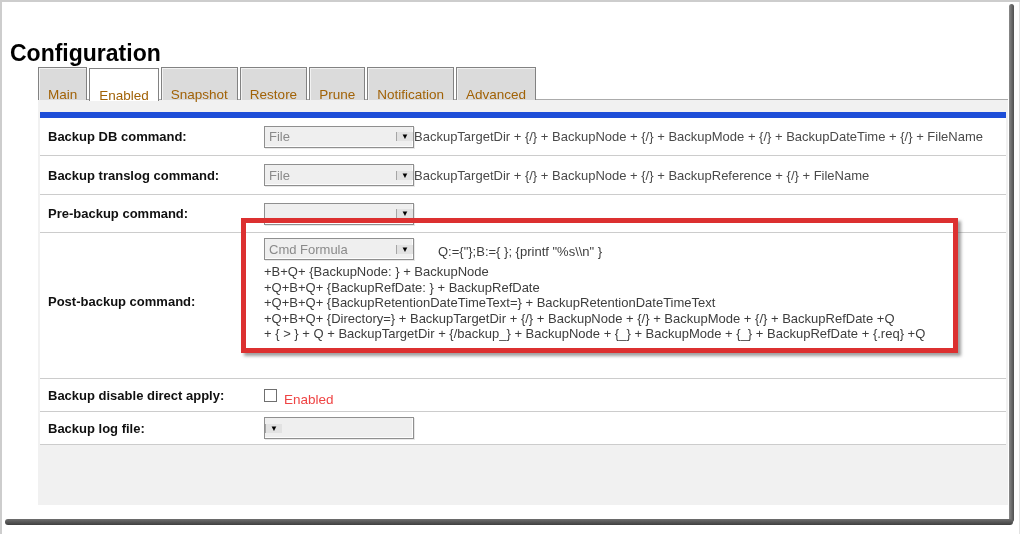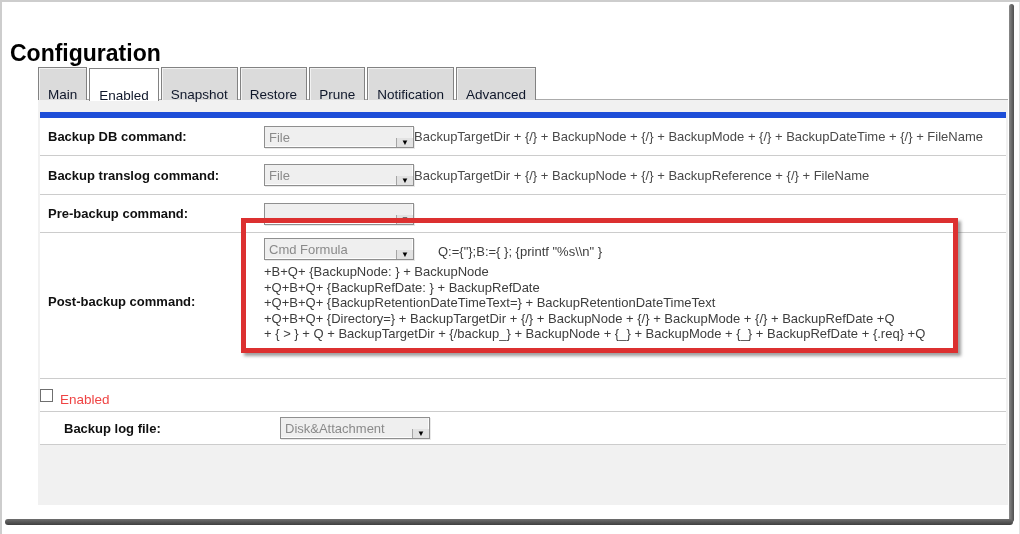--- a/index.html
+++ b/index.html
@@ -10,39 +10,39 @@
   
   .edge-right{position:absolute;top:4px;left:1009px;width:5px;height:518px;
               background:linear-gradient(to right,#8a8a8a,#4f4f4f);border-radius:3px;}
   .edge-bottom{position:absolute;left:5px;top:519px;width:1008px;height:6px;
                background:linear-gradient(to bottom,#6e6e6e,#3f3f3f);border-radius:3px;}
   .page-title{position:absolute;left:10px;top:16px;font-size:23px;font-weight:700;color:#000;margin-top:24px;}
 
   
   .tabs{position:absolute;left:38px;top:76px;height:24px;display:flex;align-items:flex-end;z-index:3;}
   .tab{height:23px;line-height:22px;padding:16px 9px;background:#dbdbdb;border:1px solid #828282;
-       border-bottom:none;margin-right:2px;font-size:13.5px;color:#0f172a;cursor:default;
+       border-bottom:none;margin-right:2px;font-size:13.5px;color:#a16207;cursor:default;
        box-shadow:inset 1px 1px 0 #f2f2f2;}
   .tab.active{background:#ffffff;height:25px;margin-bottom:-1px;box-shadow:none;position:relative;z-index:4;}
 
   
   .panel{position:absolute;left:38px;top:99px;width:970px;height:406px;background:#f1f1f1;
          border-top:1px solid #ababab;}
   .ftable{position:absolute;left:40px;top:112px;width:966px;background:#ffffff;border-top:6px solid #1d4ed8;}
   .frow{display:flex;align-items:center;border-bottom:1px solid #cccccc;background:#fff;}
   .frow .lbl{width:224px;padding-left:8px;font-weight:700;font-size:13px;color:#101010;flex-shrink:0;}
   .r1{height:38px;} .r2{height:39px;} .r3{height:38px;}
   .r4{height:146px;align-items:flex-start;}
   .r4 .lbl{padding-top:61px;}
-  .r5{height:33px;} .r6{height:33px;padding-left:16px;} .r7{height:26px;} .r8{height:25px;}
+  .r5{height:33px;} .r6{height:33px;} .r7{height:26px;} .r8{height:25px;}
 
   .val-text{font-size:13px;color:#4a4a4a;white-space:nowrap;}
 
   
-  .combo{width:150px;height:22px;display:flex;align-items:flex-end;background:#efefef;
+  .combo{width:150px;height:22px;display:flex;align-items:center;background:#efefef;
          border:1px solid #8f8f8f;box-shadow:inset -1px -1px 0 #fdfdfd, 1px 1px 0 #e8e8e8;flex-shrink:0;cursor:default;}
   .combo .ctext{flex:1;font-size:13px;color:#8a8a8a;padding:2px 4px;white-space:nowrap;overflow:hidden;}
   .combo .carrow{width:17px;background:#e2e2e2;border-left:1px solid #a5a5a5;display:flex;
                  align-items:center;justify-content:center;font-size:8px;color:#000;}
 
   
   .formula-wrap{padding-top:5px;}
   .formula-top{display:flex;align-items:flex-end;gap:10px;}
   .formula-line1{margin-left:14px;padding-bottom:1px;font-size:13px;color:#3d3d3d;white-space:nowrap;}
   .formula-lines{margin-top:4px;}
@@ -118,28 +118,28 @@
           <div>+B+Q+ {BackupNode: } + BackupNode</div>
           <div>+Q+B+Q+ {BackupRefDate: } + BackupRefDate</div>
           <div>+Q+B+Q+ {BackupRetentionDateTimeText=} + BackupRetentionDateTimeText</div>
           <div>+Q+B+Q+ {Directory=} + BackupTargetDir + {/} + BackupNode + {/} + BackupMode + {/} + BackupRefDate +Q</div>
           <div>+ { &gt; } + Q + BackupTargetDir + {/backup_} + BackupNode + {_} + BackupMode + {_} + BackupRefDate + {.req} +Q</div>
         </div>
       </div>
     </div>
 
     <div class="frow r5">
+      <div class="lbl">Backup disable direct apply:</div>
       <span class="chk"></span>
       <span class="chk-label">Enabled</span>
     </div>
 
     <div class="frow r6">
       <div class="lbl">Backup log file:</div>
       <div class="combo">
-        <span class="ctext">Disk&amp;Attachment</span>
         <span class="carrow">▼</span>
       </div>
     </div>
 
 
 
   </div>
 
   <div class="red-rect"></div>
 

